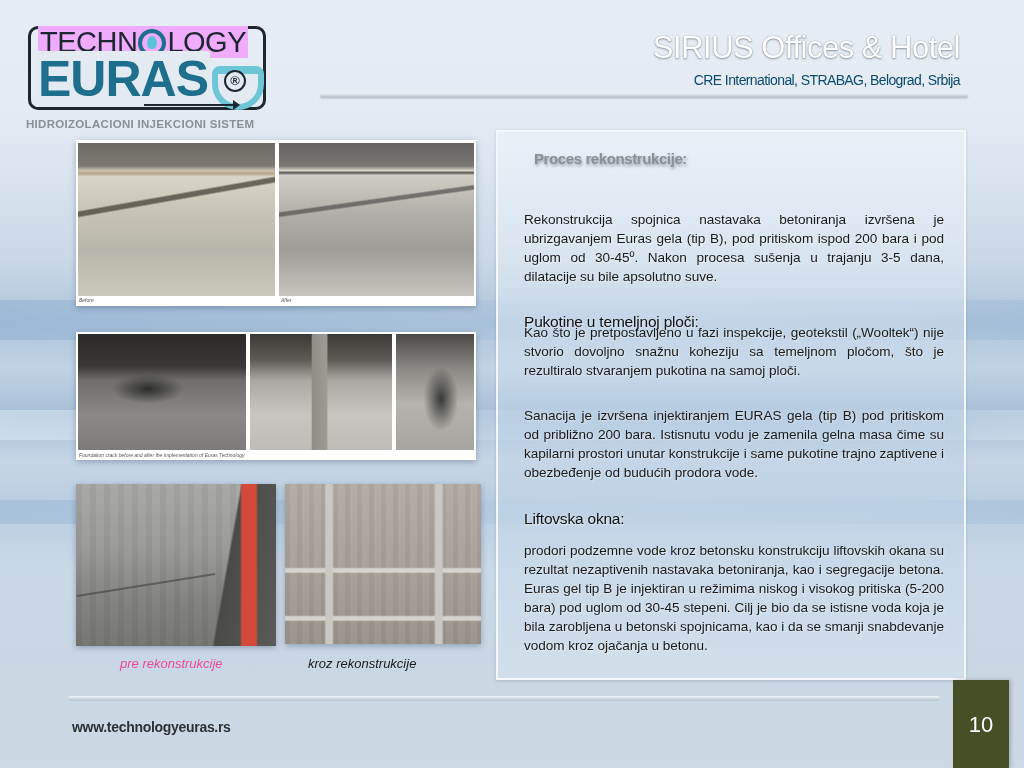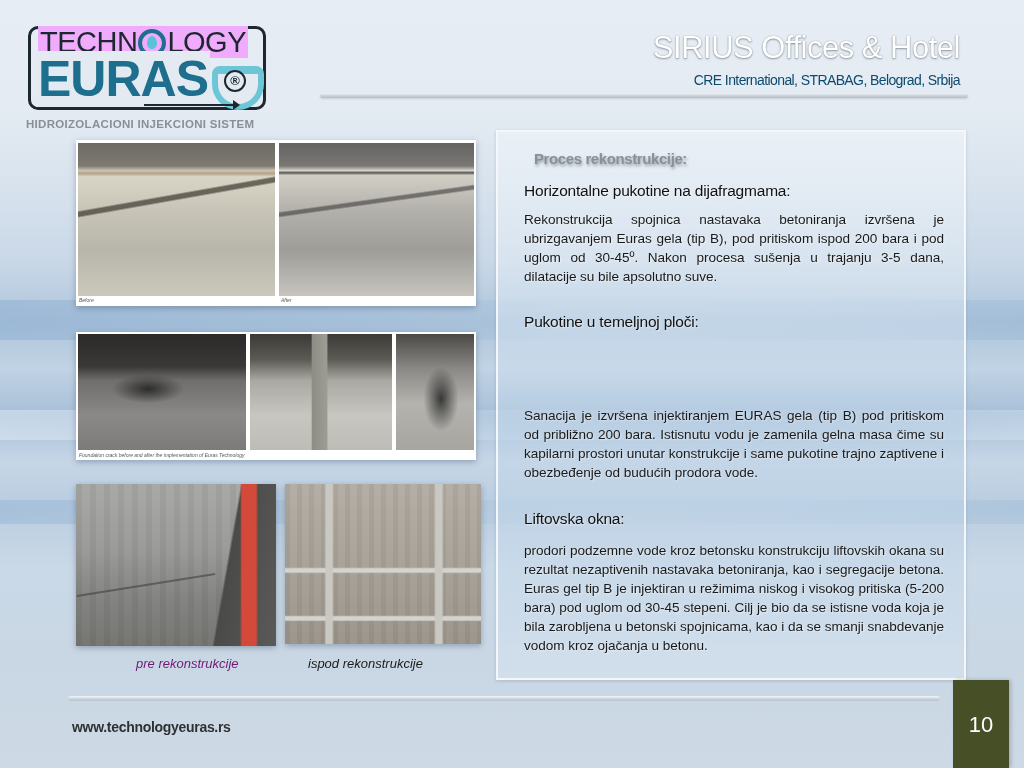--- a/index.html
+++ b/index.html
@@ -126,21 +126,21 @@
   .p3 .a::after { content: ""; position: absolute; left: 0; right: 30%; top: 100px; height: 2px; background: rgba(50,50,50,0.5); transform: rotate(-9deg); }
 
   .p4 { left: 285px; top: 484px; width: 196px; height: 160px; }
   .p4 .a { left: 0; top: 0; width: 196px; height: 160px;
     background:
       linear-gradient(90deg, transparent 20%, #c9c8c2 21%, #c9c8c2 24%, transparent 25%, transparent 76%, #c9c8c2 77%, #c9c8c2 80%, transparent 81%),
       linear-gradient(180deg, transparent 52%, #d4d3cf 53%, #d4d3cf 55%, transparent 56%, transparent 82%, #d4d3cf 83%, #d4d3cf 85%, transparent 86%),
       repeating-linear-gradient(90deg, rgba(0,0,0,0.05) 0 5px, transparent 5px 12px),
       linear-gradient(180deg, #b4aea4 0%, #a9a399 50%, #9c968c 100%); }
 
-  .caption-pre { position: absolute; left: 120px; top: 656px; font-size: 13px; font-style: italic; color: #701a75; margin-left: 16px; }
+  .caption-pre { position: absolute; left: 120px; top: 656px; font-size: 13px; font-style: italic; color: #ec4899; }
   .caption-post { position: absolute; left: 308px; top: 656px; font-size: 13px; font-style: italic; color: #1a1a1a; }
 
   
   .panel {
     position: absolute; left: 496px; top: 130px; width: 470px; height: 550px;
     background: linear-gradient(180deg, rgba(235,241,247,0.82) 0%, rgba(220,232,243,0.55) 30%, rgba(190,212,232,0.45) 55%, rgba(200,218,235,0.55) 80%, rgba(215,228,240,0.6) 100%);
     border: 2px solid rgba(245,248,251,0.95);
     box-shadow: 0 1px 3px rgba(80,100,120,0.25);
   }
   .panel-kicker {
@@ -219,29 +219,29 @@
   <div class="cap">Foundation crack before and after the implementation of Euras Technology</div>
 </div>
 
 <div class="photo p3">
   <div class="img a"></div>
 </div>
 <div class="photo p4">
   <div class="img a"></div>
 </div>
 <div class="caption-pre">pre rekonstrukcije</div>
-<div class="caption-post">ispod rekonstrukcije</div>
+<div class="caption-post">kroz rekonstrukcije</div>
 
 <div class="panel">
   <div class="panel-kicker">Proces rekonstrukcije:</div>
 
-  <div class="sec-h h1">Horizontalne pukotine na dijafragmama:</div>
   <div class="sec-p p-1">Rekonstrukcija spojnica nastavaka betoniranja izvršena je ubrizgavanjem Euras gela (tip B), pod pritiskom ispod 200 bara i pod uglom od 30-45º. Nakon procesa sušenja u trajanju 3-5 dana, dilatacije su bile apsolutno suve.</div>
 
   <div class="sec-h h2">Pukotine u temeljnoj ploči:</div>
+  <div class="sec-p p-2">Kao što je pretpostavljeno u fazi inspekcije, geotekstil („Wooltek“) nije stvorio dovoljno snažnu koheziju sa temeljnom pločom, što je rezultiralo stvaranjem pukotina na samoj ploči.</div>
   <div class="sec-p p-3">Sanacija je izvršena injektiranjem EURAS gela (tip B) pod pritiskom od približno 200 bara. Istisnutu vodu je zamenila gelna masa čime su kapilarni prostori unutar konstrukcije i same pukotine trajno zaptivene i obezbeđenje od budućih prodora vode.</div>
 
   <div class="sec-h h3">Liftovska okna:</div>
   <div class="sec-p p-4">prodori podzemne vode kroz betonsku konstrukciju liftovskih okana su rezultat nezaptivenih nastavaka betoniranja, kao i segregacije betona. Euras gel tip B je injektiran u režimima niskog i visokog pritiska (5-200 bara)  pod uglom od 30-45 stepeni. Cilj je bio da se istisne voda koja je bila zarobljena u betonski spojnicama, kao i da se smanji snabdevanje vodom kroz ojačanja u betonu.</div>
 </div>
 
 <div class="footer-rule"></div>
 <div class="footer-url">www.technologyeuras.rs</div>
 <div class="page-badge">
   <div class="page-num">10</div>

